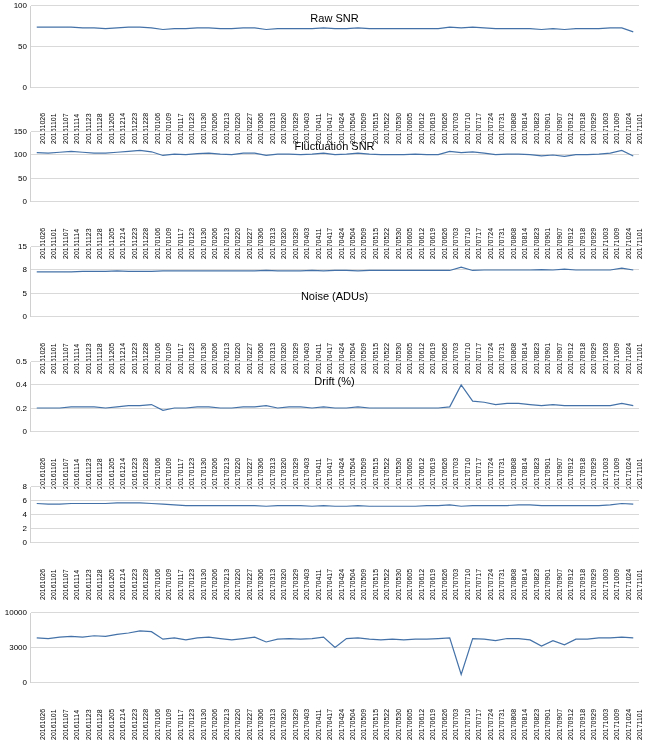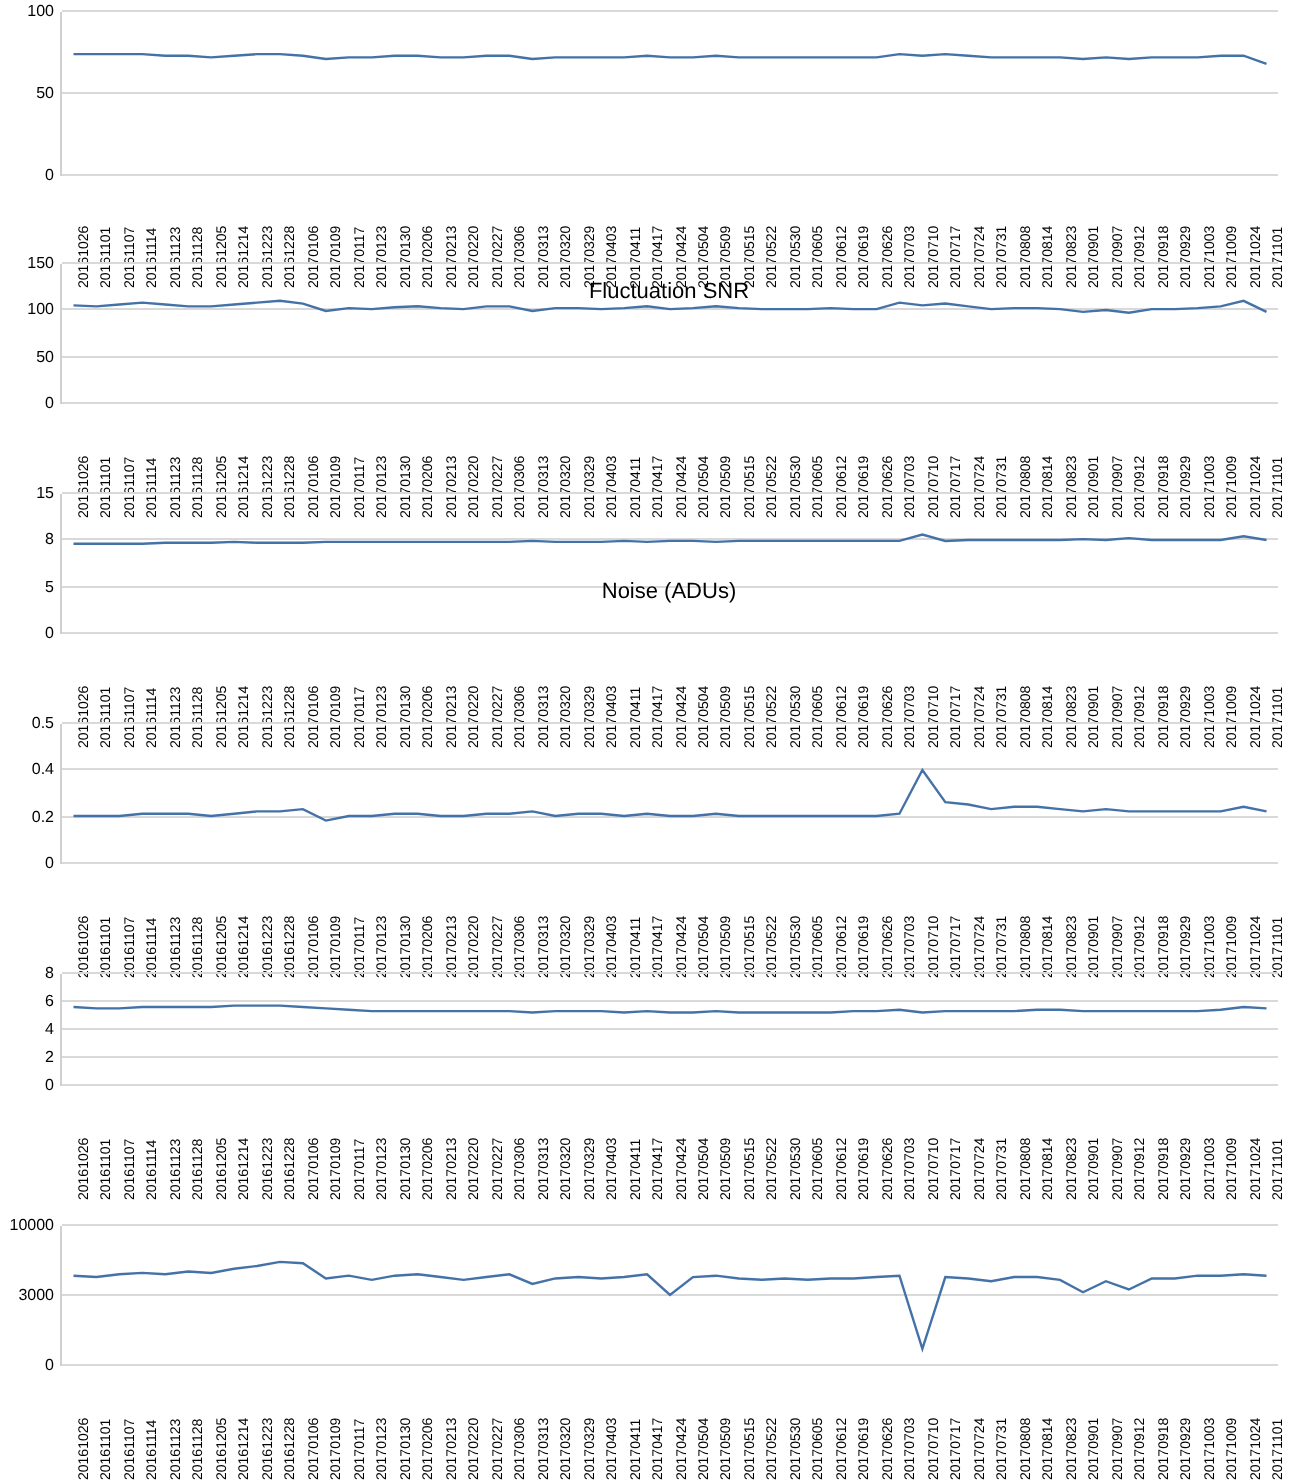--- a/index.html
+++ b/index.html
@@ -103,20 +103,21 @@
       </div>
       <div class="plot-area">
         <div class="gridline" style="top: 81px;"></div>
         <div class="gridline" style="top: 40px;"></div>
         <div class="gridline" style="top: -1px;"></div>
         <svg class="series" viewBox="0 0 609 82" preserveAspectRatio="none">
           <polyline points="5.75,21.32 17.24,21.32 28.73,21.32 40.22,21.32 51.71,22.14 63.20,22.14 74.69,22.96 86.18,22.14 97.67,21.32 109.16,21.32 120.65,22.14 132.14,23.78 143.63,22.96 155.12,22.96 166.61,22.14 178.10,22.14 189.59,22.96 201.08,22.96 212.58,22.14 224.07,22.14 235.56,23.78 247.05,22.96 258.54,22.96 270.03,22.96 281.52,22.96 293.01,22.14 304.50,22.96 315.99,22.96 327.48,22.14 338.97,22.96 350.46,22.96 361.95,22.96 373.44,22.96 384.93,22.96 396.42,22.96 407.92,22.96 419.41,21.32 430.90,22.14 442.39,21.32 453.88,22.14 465.37,22.96 476.86,22.96 488.35,22.96 499.84,22.96 511.33,23.78 522.82,22.96 534.31,23.78 545.80,22.96 557.29,22.96 568.78,22.96 580.27,22.14 591.76,22.14 603.25,26.24" fill="none" stroke="#4472a8" stroke-width="1.2" vector-effect="non-scaling-stroke"></polyline>
         </svg>
       </div>
     </div>
+    <div class="chart-title" style="position: absolute; top: 12px; left: 30px; width: 609px;">Raw SNR</div>
     <div class="xlabels" style="position: absolute; left: 0px; top: 90px;">
       <div class="xlabel" style="left: 38.7453px;">20161026</div>
       <div class="xlabel" style="left: 50.2358px;">20161101</div>
       <div class="xlabel" style="left: 61.7264px;">20161107</div>
       <div class="xlabel" style="left: 73.217px;">20161114</div>
       <div class="xlabel" style="left: 84.7075px;">20161123</div>
       <div class="xlabel" style="left: 96.1981px;">20161128</div>
       <div class="xlabel" style="left: 107.689px;">20161205</div>
       <div class="xlabel" style="left: 119.179px;">20161214</div>
       <div class="xlabel" style="left: 130.67px;">20161223</div>
@@ -321,20 +322,21 @@
       <div class="plot-area">
         <div class="gridline" style="top: 69px;"></div>
         <div class="gridline" style="top: 45.6667px;"></div>
         <div class="gridline" style="top: 22.3333px;"></div>
         <div class="gridline" style="top: -1px;"></div>
         <svg class="series" viewBox="0 0 609 70" preserveAspectRatio="none">
           <polyline points="5.75,46.67 17.24,46.67 28.73,46.67 40.22,45.50 51.71,45.50 63.20,45.50 74.69,46.67 86.18,45.50 97.67,44.33 109.16,44.33 120.65,43.17 132.14,49.00 143.63,46.67 155.12,46.67 166.61,45.50 178.10,45.50 189.59,46.67 201.08,46.67 212.58,45.50 224.07,45.50 235.56,44.33 247.05,46.67 258.54,45.50 270.03,45.50 281.52,46.67 293.01,45.50 304.50,46.67 315.99,46.67 327.48,45.50 338.97,46.67 350.46,46.67 361.95,46.67 373.44,46.67 384.93,46.67 396.42,46.67 407.92,46.67 419.41,45.50 430.90,23.33 442.39,39.67 453.88,40.83 465.37,43.17 476.86,42.00 488.35,42.00 499.84,43.17 511.33,44.33 522.82,43.17 534.31,44.33 545.80,44.33 557.29,44.33 568.78,44.33 580.27,44.33 591.76,42.00 603.25,44.33" fill="none" stroke="#4472a8" stroke-width="1.2" vector-effect="non-scaling-stroke"></polyline>
         </svg>
       </div>
     </div>
+    <div class="chart-title" style="position: absolute; top: 375px; left: 30px; width: 609px;">Drift (%)</div>
     <div class="xlabels" style="position: absolute; left: 0px; top: 435px;">
       <div class="xlabel" style="left: 38.7453px;">20161026</div>
       <div class="xlabel" style="left: 50.2358px;">20161101</div>
       <div class="xlabel" style="left: 61.7264px;">20161107</div>
       <div class="xlabel" style="left: 73.217px;">20161114</div>
       <div class="xlabel" style="left: 84.7075px;">20161123</div>
       <div class="xlabel" style="left: 96.1981px;">20161128</div>
       <div class="xlabel" style="left: 107.689px;">20161205</div>
       <div class="xlabel" style="left: 119.179px;">20161214</div>
       <div class="xlabel" style="left: 130.67px;">20161223</div>

